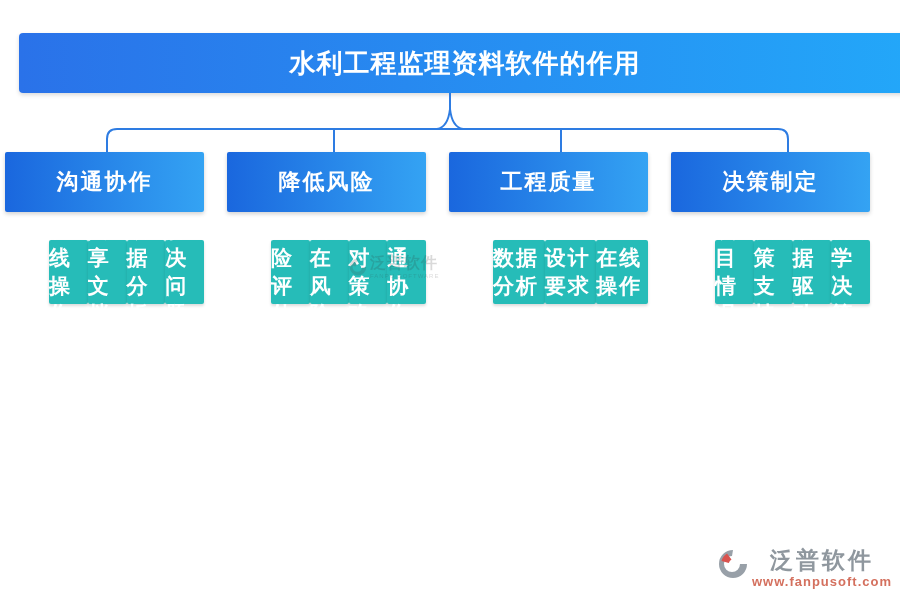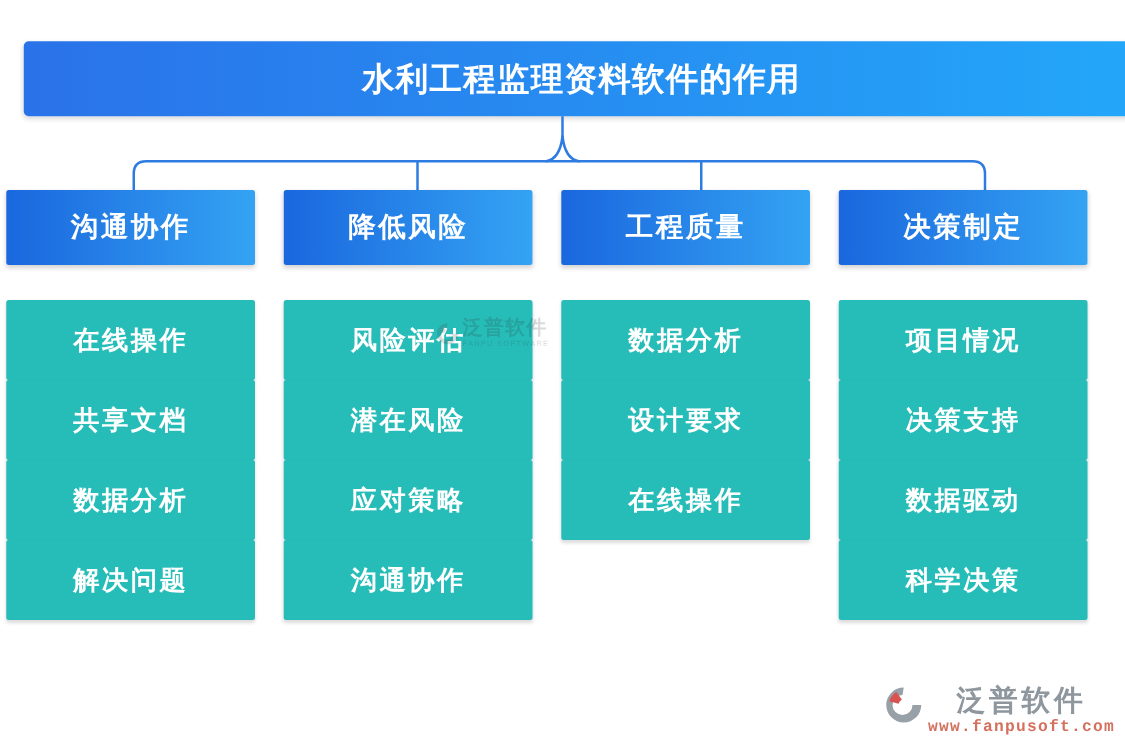--- a/index.html
+++ b/index.html
@@ -24,21 +24,21 @@
     display:grid;grid-template-columns:repeat(4,1fr);column-gap:23px;
   }
   .col{display:flex;flex-direction:column;}
   .hdr{
     height:60px;border-radius:2px;
     background:linear-gradient(90deg,#1A67DE,#34A3F3);
     display:flex;align-items:center;justify-content:center;
     color:#fff;font-size:22px;font-weight:bold;letter-spacing:2px;
     box-shadow:0 2px 4px rgba(0,0,0,0.18);
   }
-  .items{margin-top:28px;display:flex;flex-direction:column;}
+  .items{margin-top:28px;display:flex;row-gap:16px;margin-left:44px;}
   .item{
     height:64px;border-radius:2px;background:#26BCB8;
     display:flex;align-items:center;justify-content:center;
     color:#fff;font-size:21px;font-weight:bold;letter-spacing:2px;
     box-shadow:0 2px 3px rgba(0,0,0,0.14);
   }
   .watermark{
     position:absolute;left:349px;top:255px;width:110px;
     opacity:0.18;color:#333;z-index:5;pointer-events:none;
     display:flex;align-items:center;gap:3px;
@@ -50,21 +50,21 @@
   .brand{
     position:absolute;right:8px;bottom:12px;
     display:flex;align-items:flex-start;gap:4px;
     font-family:"Liberation Sans","DejaVu Sans",sans-serif;
   }
   .brand .b-txt{display:flex;flex-direction:column;align-items:center;line-height:1;}
   .brand .b-cn{
     font-size:23px;font-weight:bold;color:#8F979E;letter-spacing:3px;
     font-family:"Liberation Serif","DejaVu Serif",serif;
   }
-  .brand .b-url{font-size:13px;font-weight:bold;color:#D4705E;letter-spacing:1px;margin-top:3px;font-family:Liberation Mono, monospace;}
+  .brand .b-url{font-size:13px;font-weight:bold;color:#D4705E;letter-spacing:1px;margin-top:3px;}
 </style>
 </head>
 <body>
 
 <div class="title-bar">水利工程监理资料软件的作用</div>
 
 <svg class="connector" viewBox="0 0 900 59" xmlns="http://www.w3.org/2000/svg">
   <g stroke="#2E7CE2" stroke-width="2" fill="none" stroke-linecap="round" stroke-linejoin="round">
     <path d="M450,0 L450,16"></path>
     <path d="M437,36 Q448,34 450,16 Q452,34 463,36"></path>

